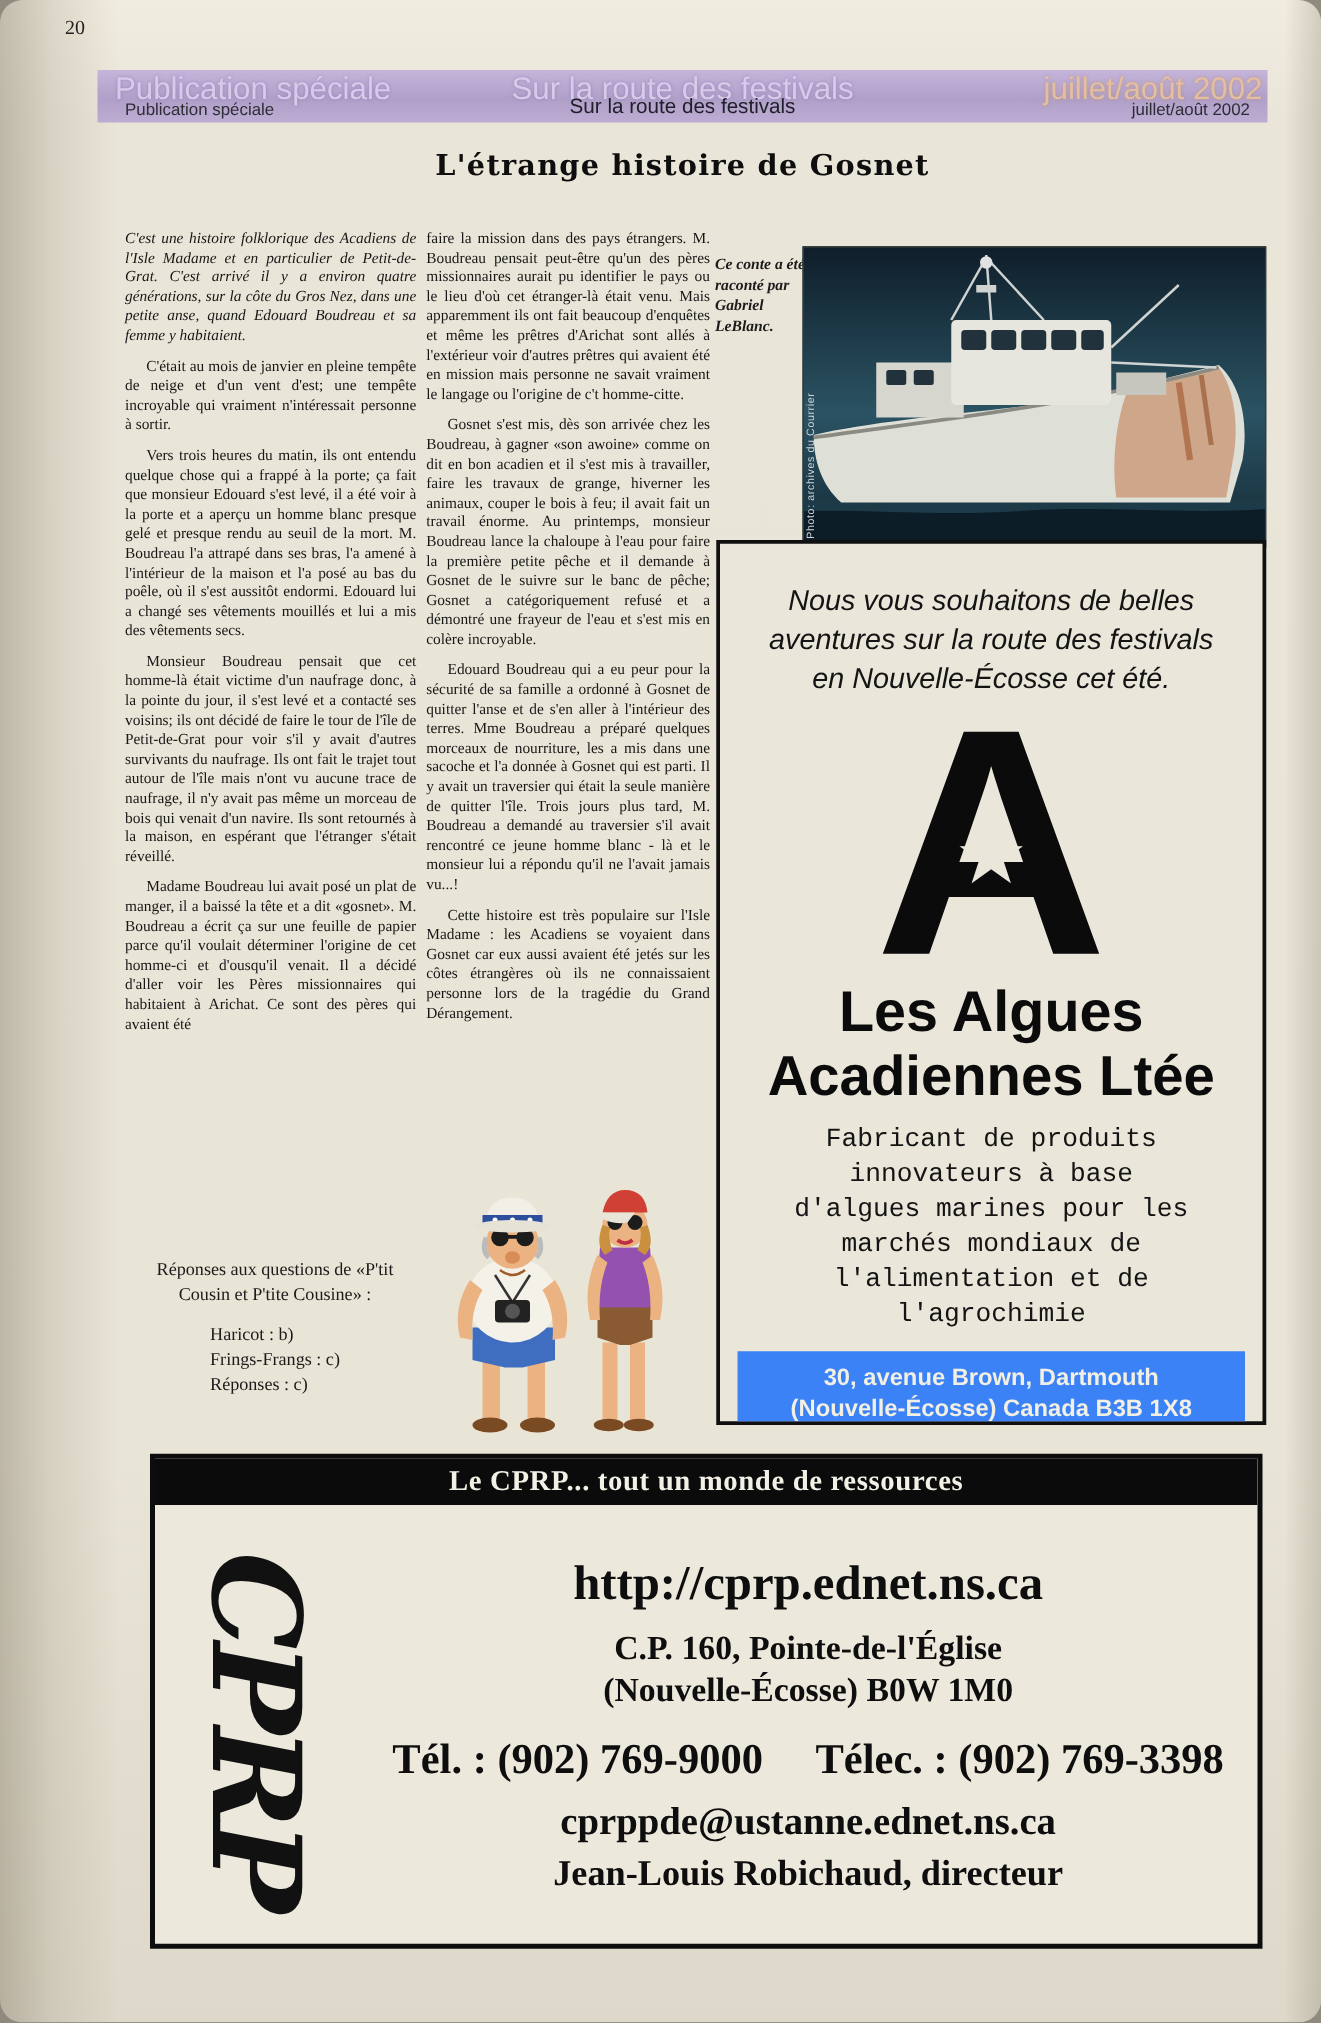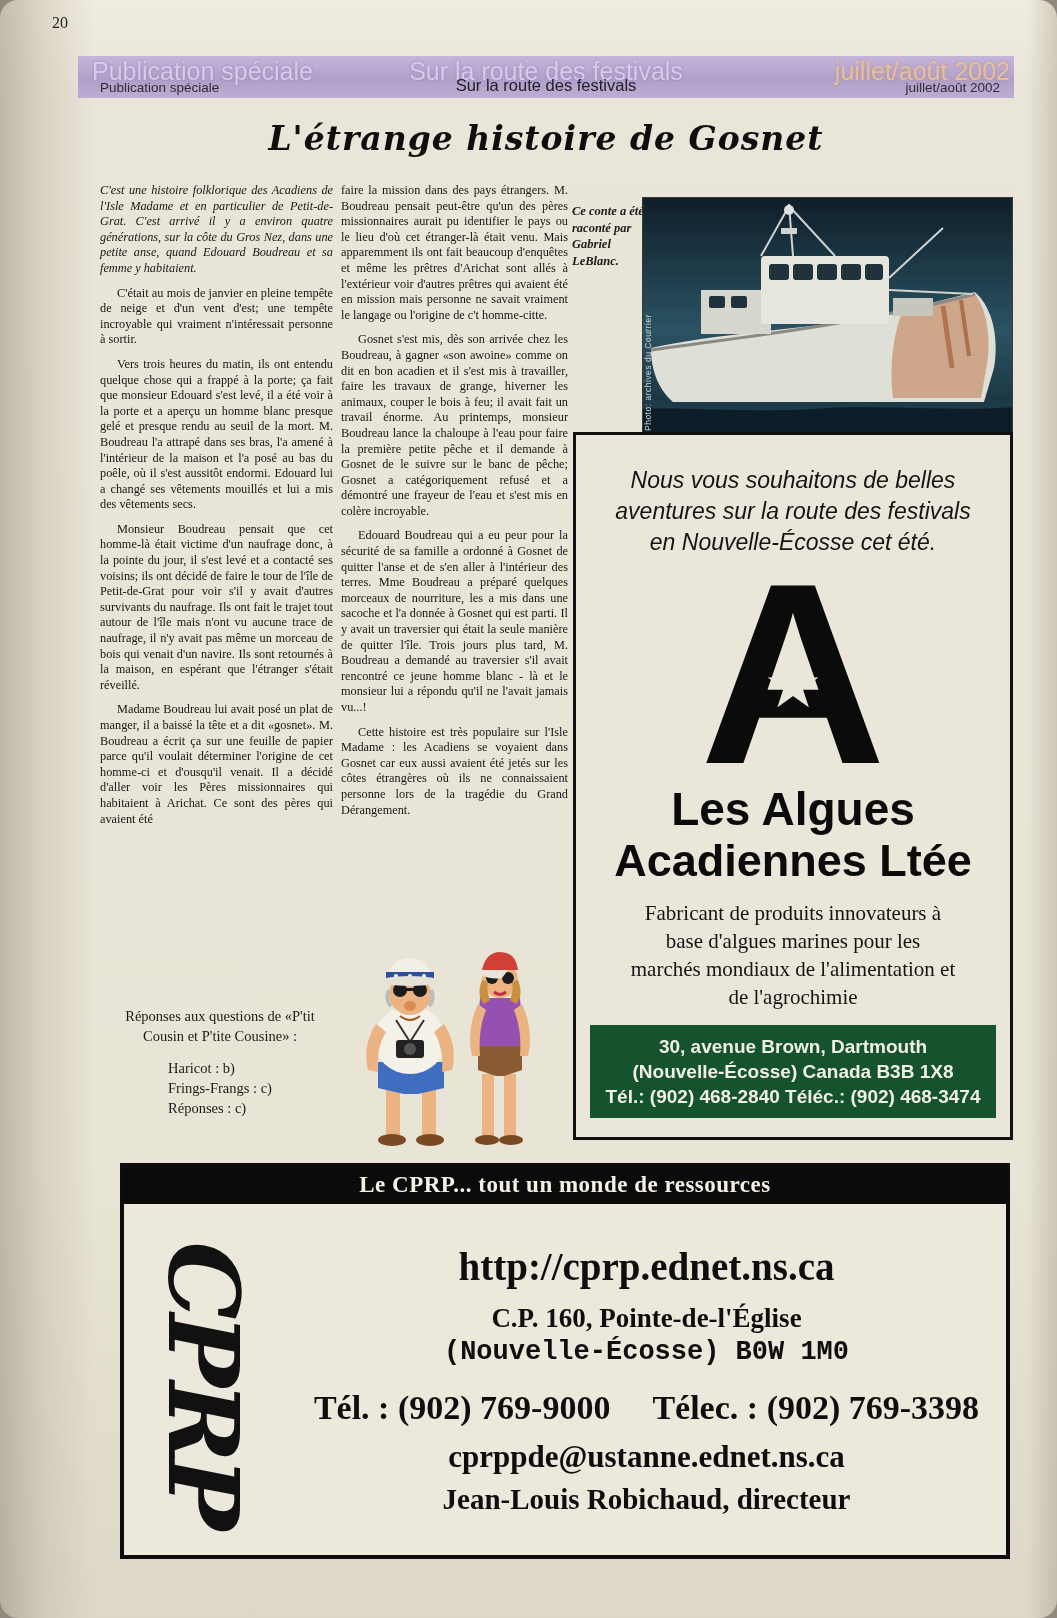--- a/index.html
+++ b/index.html
@@ -23,21 +23,21 @@
     font-size:25px; color:#d8cbe9; text-shadow:0 0 3px rgba(130,100,170,0.55); white-space:nowrap; }
   .mast-ghost.g-left { left:14px; }
   .mast-ghost.g-center { left:50%; transform:translateX(-50%); }
   .mast-ghost.g-right { right:4px; color:#e4bf9f; text-shadow:0 0 3px rgba(190,130,80,0.5); }
   .mast-sharp { position:absolute; bottom:3px; font-family:"Liberation Sans",sans-serif; color:#2d2d36; white-space:nowrap; }
   .mast-sharp.s-left { left:22px; font-size:13.5px; }
   .mast-sharp.s-center { left:50%; transform:translateX(-50%); font-size:16.5px; color:#20202a; }
   .mast-sharp.s-right { right:14px; font-size:13.5px; }
 
   .article-title { position:absolute; left:78px; top:119px; width:936px; text-align:center;
-    font-family:"DejaVu Serif",serif; font-style:italic; font-size:33px; letter-spacing:1px; color:#0e0e0e; }
+    font-family:"DejaVu Serif",serif; font-size:23px; letter-spacing:1px; color:#0e0e0e; }
 
   
   .col { position:absolute; top:183px; text-align:justify; font-size:12.3px; line-height:15.6px; color:#161616; }
   .col p { margin-bottom:9px; text-indent:17px; }
   .col p.noindent { text-indent:0; }
   .col p.intro { font-style:italic; text-indent:0; }
   .col1 { left:100px; width:233px; }
   .col2 { left:341px; width:227px; }
 
   .photo-caption { position:absolute; left:572px; top:203px; width:72px;
@@ -56,22 +56,22 @@
   .algues-slogan { margin:30px 26px 0; font-family:"Liberation Sans",sans-serif;
     font-style:italic; font-size:23px; line-height:31px; color:#141414; }
   .algues-logo { position:relative; height:215px; margin-top:10px; }
   .algues-a { font-family:"Liberation Sans",sans-serif; font-weight:bold;
     font-size:258px; line-height:212px; color:#0b0b0b; }
   .algues-star { position:absolute; top:84px; left:50%; transform:translateX(-50%);
     font-size:66px; line-height:1; color:#eae7da; }
   .algues-name1, .algues-name2 { font-family:"Liberation Sans",sans-serif; font-weight:bold; color:#0b0b0b; }
   .algues-name1 { font-size:46px; line-height:52px; }
   .algues-name2 { font-size:45px; line-height:52px; }
-  .algues-desc { font-family:Liberation Serif, serif; font-size:21px; line-height:28px; margin:12px 54px 0; color:#141414; }
-  .algues-addr { margin:14px 14px 0; background:#14532d; color:#f2efe4;
+  .algues-desc { font-family:Liberation Mono, monospace; font-size:21px; line-height:28px; margin:12px 54px 0; color:#141414; }
+  .algues-addr { margin:14px 14px 0; background:#3b82f6; color:#f2efe4;
     font-family:"Liberation Sans",sans-serif; font-weight:bold; font-size:19px; line-height:25px; padding:9px 4px; }
 
   
   .answers { position:absolute; left:112px; top:1006px; width:216px; text-align:center;
     font-size:14.5px; line-height:20px; color:#1a1a1a; }
   .answers-items { display:inline-block; text-align:left; margin-top:12px; line-height:20px; }
 
   .cartoon { position:absolute; left:330px; top:928px; width:238px; height:232px; }
 
   
@@ -241,21 +241,21 @@
       </g>
     </svg>
   </div>
 
   <div class="cprp-ad">
     <div class="cprp-header">Le CPRP... tout un monde de ressources</div>
     <div class="cprp-logo">CPRP</div>
     <div class="cprp-body">
       <div class="cprp-url">http://cprp.ednet.ns.ca</div>
       <div class="cprp-addr">C.P. 160, Pointe-de-l'Église</div>
-      <div class="cprp-addr" style="margin-top:0;font-family:Liberation Mono, monospace;">(Nouvelle-Écosse) B0W 1M0</div>
+      <div class="cprp-addr" style="margin-top:0;">(Nouvelle-Écosse) B0W 1M0</div>
       <div class="cprp-phones">
         <span>Tél. : (902) 769-9000</span><span class="gap"></span><span>Télec. : (902) 769-3398</span>
       </div>
       <div class="cprp-email">cprppde@ustanne.ednet.ns.ca</div>
       <div class="cprp-director">Jean-Louis Robichaud, directeur</div>
     </div>
   </div>
 
 </div>
 

